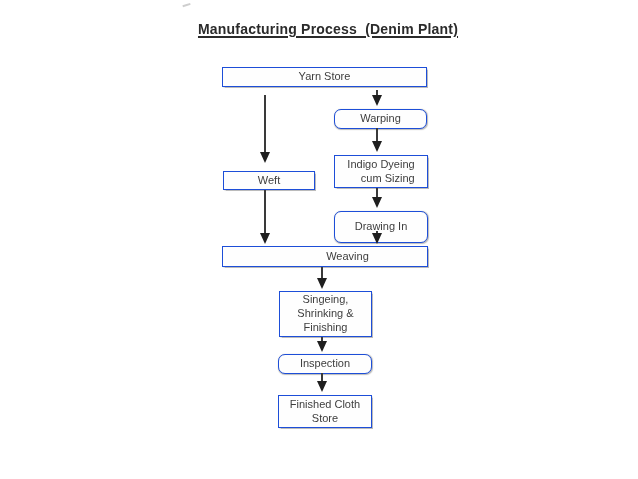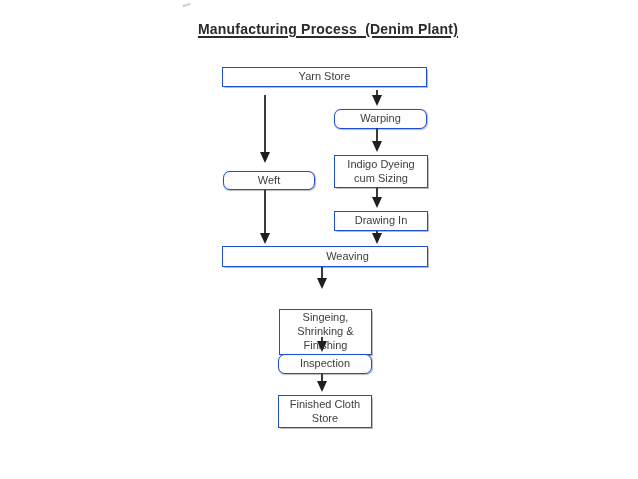--- a/index.html
+++ b/index.html
@@ -76,30 +76,30 @@
 <div class="canvas">
 
   <div class="artifact"></div>
 
   <h1 class="title">Manufacturing Process  (Denim Plant)</h1>
 
   <div class="node" style="left:222px; top:67px;  width:205px; height:20px;">Yarn Store</div>
 
   <div class="node" style="left:334px; top:109px; width:93px;  height:20px;border-radius:7px;">Warping</div>
 
-  <div class="node" style="left:334px; top:155px; width:94px;  height:33px;">Indigo Dyeing
+  <div class="node" style="left:334px; top:155px; width:94px;  height:33px;text-align:right;">Indigo Dyeing
 cum Sizing</div>
 
-  <div class="node" style="left:334px; top:211px; width:94px;  height:20px;">Drawing In</div>
+  <div class="node" style="left:334px; top:211px; width:94px;  height:32px;border-radius:7px;">Drawing In</div>
 
-  <div class="node" style="left:223px; top:171px; width:92px;  height:19px;border-radius:7px;">Weft</div>
+  <div class="node" style="left:223px; top:171px; width:92px;  height:19px;">Weft</div>
 
   <div class="node" style="left:222px; top:246px; width:206px; height:21px;padding-left:45px;">Weaving</div>
 
-  <div class="node" style="left:279px; top:309px; width:93px;  height:46px;">Singeing,
+  <div class="node" style="left:279px; top:291px; width:93px;  height:46px;">Singeing,
 Shrinking &amp;
 Finishing</div>
 
   <div class="node" style="left:278px; top:354px; width:94px;  height:20px;border-radius:7px;">Inspection</div>
 
   <div class="node" style="left:278px; top:395px; width:94px;  height:33px;">Finished Cloth
 Store</div>
 
   <div class="shaft" style="left:264px; top:95px;  height:57px;"></div>
   <div class="head" style="left:260px; top:152px;"></div>

